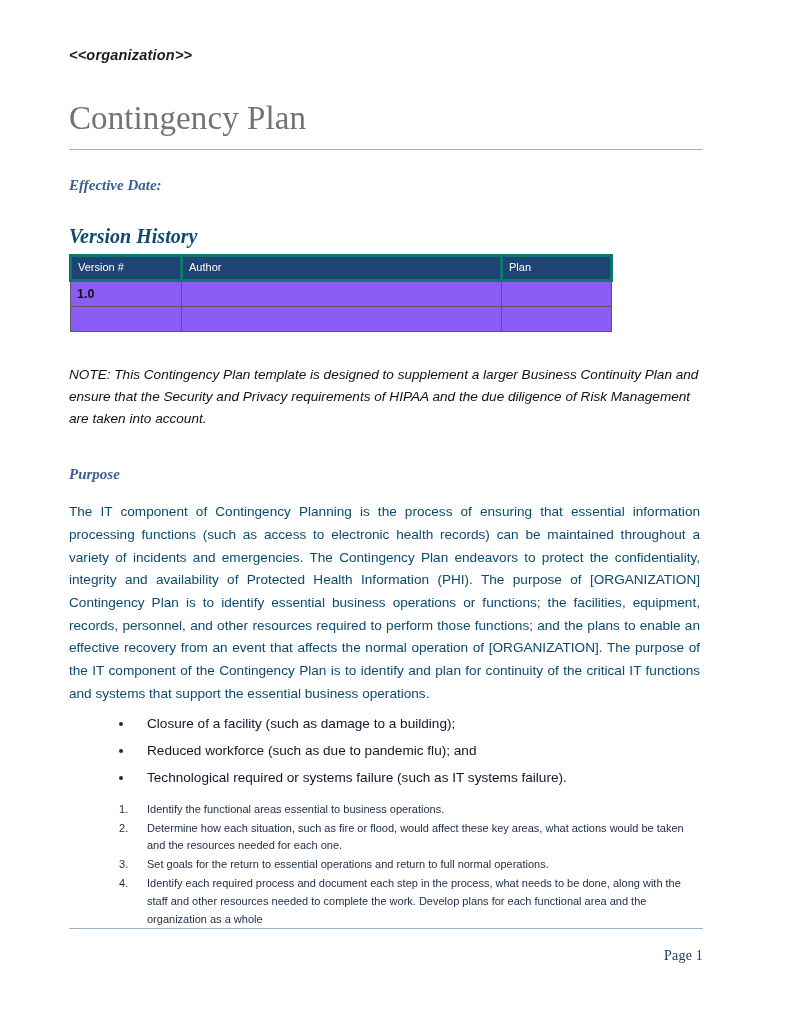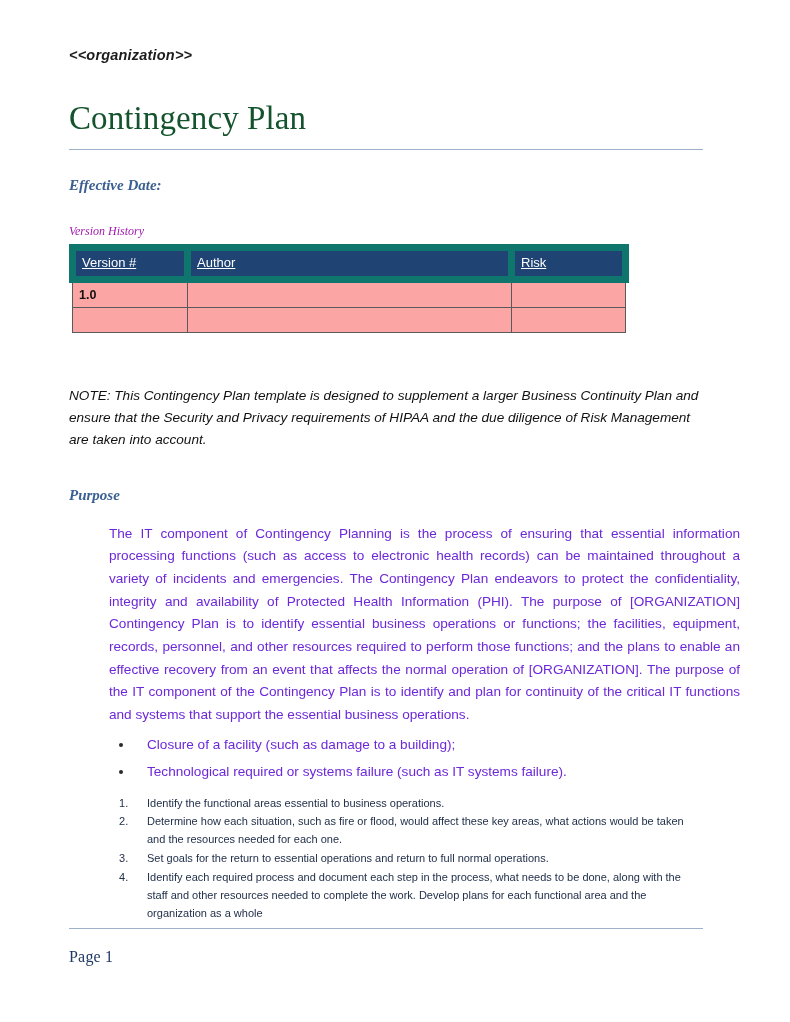--- a/index.html
+++ b/index.html
@@ -40,21 +40,21 @@
     color: #1c1c1c;
     margin-top: 47px;
     line-height: 1.2;
   }
 
   
   .doc-title {
     font-family: "Liberation Serif", serif;
     font-size: 33px;
     font-weight: normal;
-    color: #14532d;
+    color: #737373;
     line-height: 1.1;
     margin-top: 36px;
     letter-spacing: 0.1px;
   }
   .title-rule {
     height: 0;
     border-top: 1.5px solid #9db2ca;
     margin-top: 12px;
     width: 634px;
   }
@@ -68,23 +68,23 @@
     color: #3a5f91;
     line-height: 1.15;
   }
   .heading-effective-date { margin-top: 27px; }
   .heading-purpose { margin-top: 36px; }
 
   
   .version-history-label {
     font-family: "Liberation Serif", serif;
     font-style: italic;
-    font-weight: normal;
-    font-size: 12px;
-    color: #a21caf;
+    font-weight: bold;
+    font-size: 20px;
+    color: #0c4a6e;
     margin-top: 30px;
     line-height: 1.2;
   }
 
   table.version-table {
     border-collapse: collapse;
     margin-top: 6px;
     width: 490px;
     table-layout: fixed;
   }
@@ -95,61 +95,59 @@
     text-align: left;
     vertical-align: top;
     font-family: "Liberation Sans", sans-serif;
     font-size: 12.5px;
     line-height: 1.45;
     height: 17px;
   }
   table.version-table thead th {
     background: #1f4372;
     color: #ffffff;
-    border: 7px solid #0f766e;
+    border: 3px solid #0f766e;
     font-weight: normal;
-    font-size: 13px;
+    font-size: 11px;
     height: 16px;
-    text-decoration: underline;
   }
   table.version-table thead th.col-version { width: 96px; }
   table.version-table thead th.col-author  { width: 305px; }
   table.version-table thead th.col-date    { width: 95px; }
 
   table.version-table tbody td {
     color: #111111;
-    background: #fca5a5;
+    background: #8b5cf6;
     height: 18px;
   }
   table.version-table tbody td.ver-num {
     font-weight: bold;
   }
 
   
   .note-block {
     font-family: "Liberation Sans", sans-serif;
     font-style: italic;
     font-size: 13.6px;
     line-height: 1.62;
     color: #111111;
-    margin-top: 52px;
+    margin-top: 32px;
     width: 632px;
     text-align: left;
   }
 
   
   .body-para {
     font-family: "Liberation Sans", sans-serif;
     font-size: 13.6px;
     line-height: 1.67;
-    color: #6d28d9;
+    color: #0c4a6e;
     text-align: justify;
     width: 631px;
     margin-top: 18px;
-    margin-left: 40px;
   }
   .body-para .last-line {
     display: block;
     text-align: left;
   }
 
   .body-para-left {
     text-align: left;
   }
 
@@ -157,21 +155,21 @@
   ul.bullet-list {
     margin: 7px 0 0 0;
     padding: 0 0 0 47px;
     list-style: none;
   }
   ul.bullet-list li {
     position: relative;
     font-family: "Liberation Sans", sans-serif;
     font-size: 13.6px;
     line-height: 1.65;
-    color: #6d28d9;
+    color: #0f172a;
     padding-left: 31px;
     margin-bottom: 5px;
   }
   ul.bullet-list li:before {
     content: "";
     position: absolute;
     left: 3px;
     top: 9px;
     width: 4px;
     height: 4px;
@@ -213,23 +211,23 @@
     top: 928px;
     width: 634px;
   }
   .footer-rule {
     height: 0;
     border-top: 1.3px solid #9db2ca;
     width: 634px;
   }
   .footer-page {
     font-family: "Liberation Serif", serif;
-    font-size: 16px;
+    font-size: 14px;
     color: #1f3864;
-    text-align: left;
+    text-align: right;
     margin-top: 19px;
     letter-spacing: 0.2px;
   }
 </style>
 </head>
 <body>
 
 <div class="page">
 
   <div class="content">
@@ -242,21 +240,21 @@
 
     <div class="heading-blue heading-effective-date">Effective Date:</div>
 
     <div class="version-history-label">Version History</div>
 
     <table class="version-table">
       <thead>
         <tr>
           <th class="col-version">Version #</th>
           <th class="col-author">Author</th>
-          <th class="col-date">Risk</th>
+          <th class="col-date">Plan</th>
         </tr>
       </thead>
       <tbody>
         <tr>
           <td class="ver-num">1.0</td>
           <td></td>
           <td></td>
         </tr>
         <tr>
           <td class="ver-num"></td>
@@ -269,20 +267,21 @@
     <div class="note-block">NOTE: This Contingency Plan template is designed to supplement a larger Business Continuity Plan and ensure that the Security and Privacy requirements of HIPAA and the due diligence of Risk Management are taken into account.</div>
 
     <div class="heading-blue heading-purpose">Purpose</div>
 
     <div class="body-para">
       <span>The IT component of Contingency Planning is the process of ensuring that essential information processing functions (such as access to electronic health records) can be maintained throughout a variety of incidents and emergencies. The Contingency Plan endeavors to protect the confidentiality, integrity and availability of Protected Health Information (PHI). The purpose of [ORGANIZATION] Contingency Plan is to identify essential business operations or functions; the facilities, equipment, records, personnel, and other resources required to perform those functions; and the plans to enable an effective recovery from an event that affects the normal operation of [ORGANIZATION]. The purpose of the IT component of the Contingency Plan is to identify and plan for continuity of the critical IT functions and systems that support the essential business operations.</span>
     </div>
 
     <ul class="bullet-list">
       <li>Closure of a facility (such as damage to a building);</li>
+      <li>Reduced workforce (such as due to pandemic flu); and</li>
       <li>Technological required or systems failure (such as IT systems failure).</li>
     </ul>
 
 
     <ol class="numbered-list">
       <li>Identify the functional areas essential to business operations.</li>
       <li>Determine how each situation, such as fire or flood, would affect these key areas, what actions would be taken and the resources needed for each one.</li>
       <li>Set goals for the return to essential operations and return to full normal operations.</li>
       <li>Identify each required process and document each step in the process, what needs to be done, along with the staff and other resources needed to complete the work. Develop plans for each functional area and the organization as a whole</li>
     </ol>

